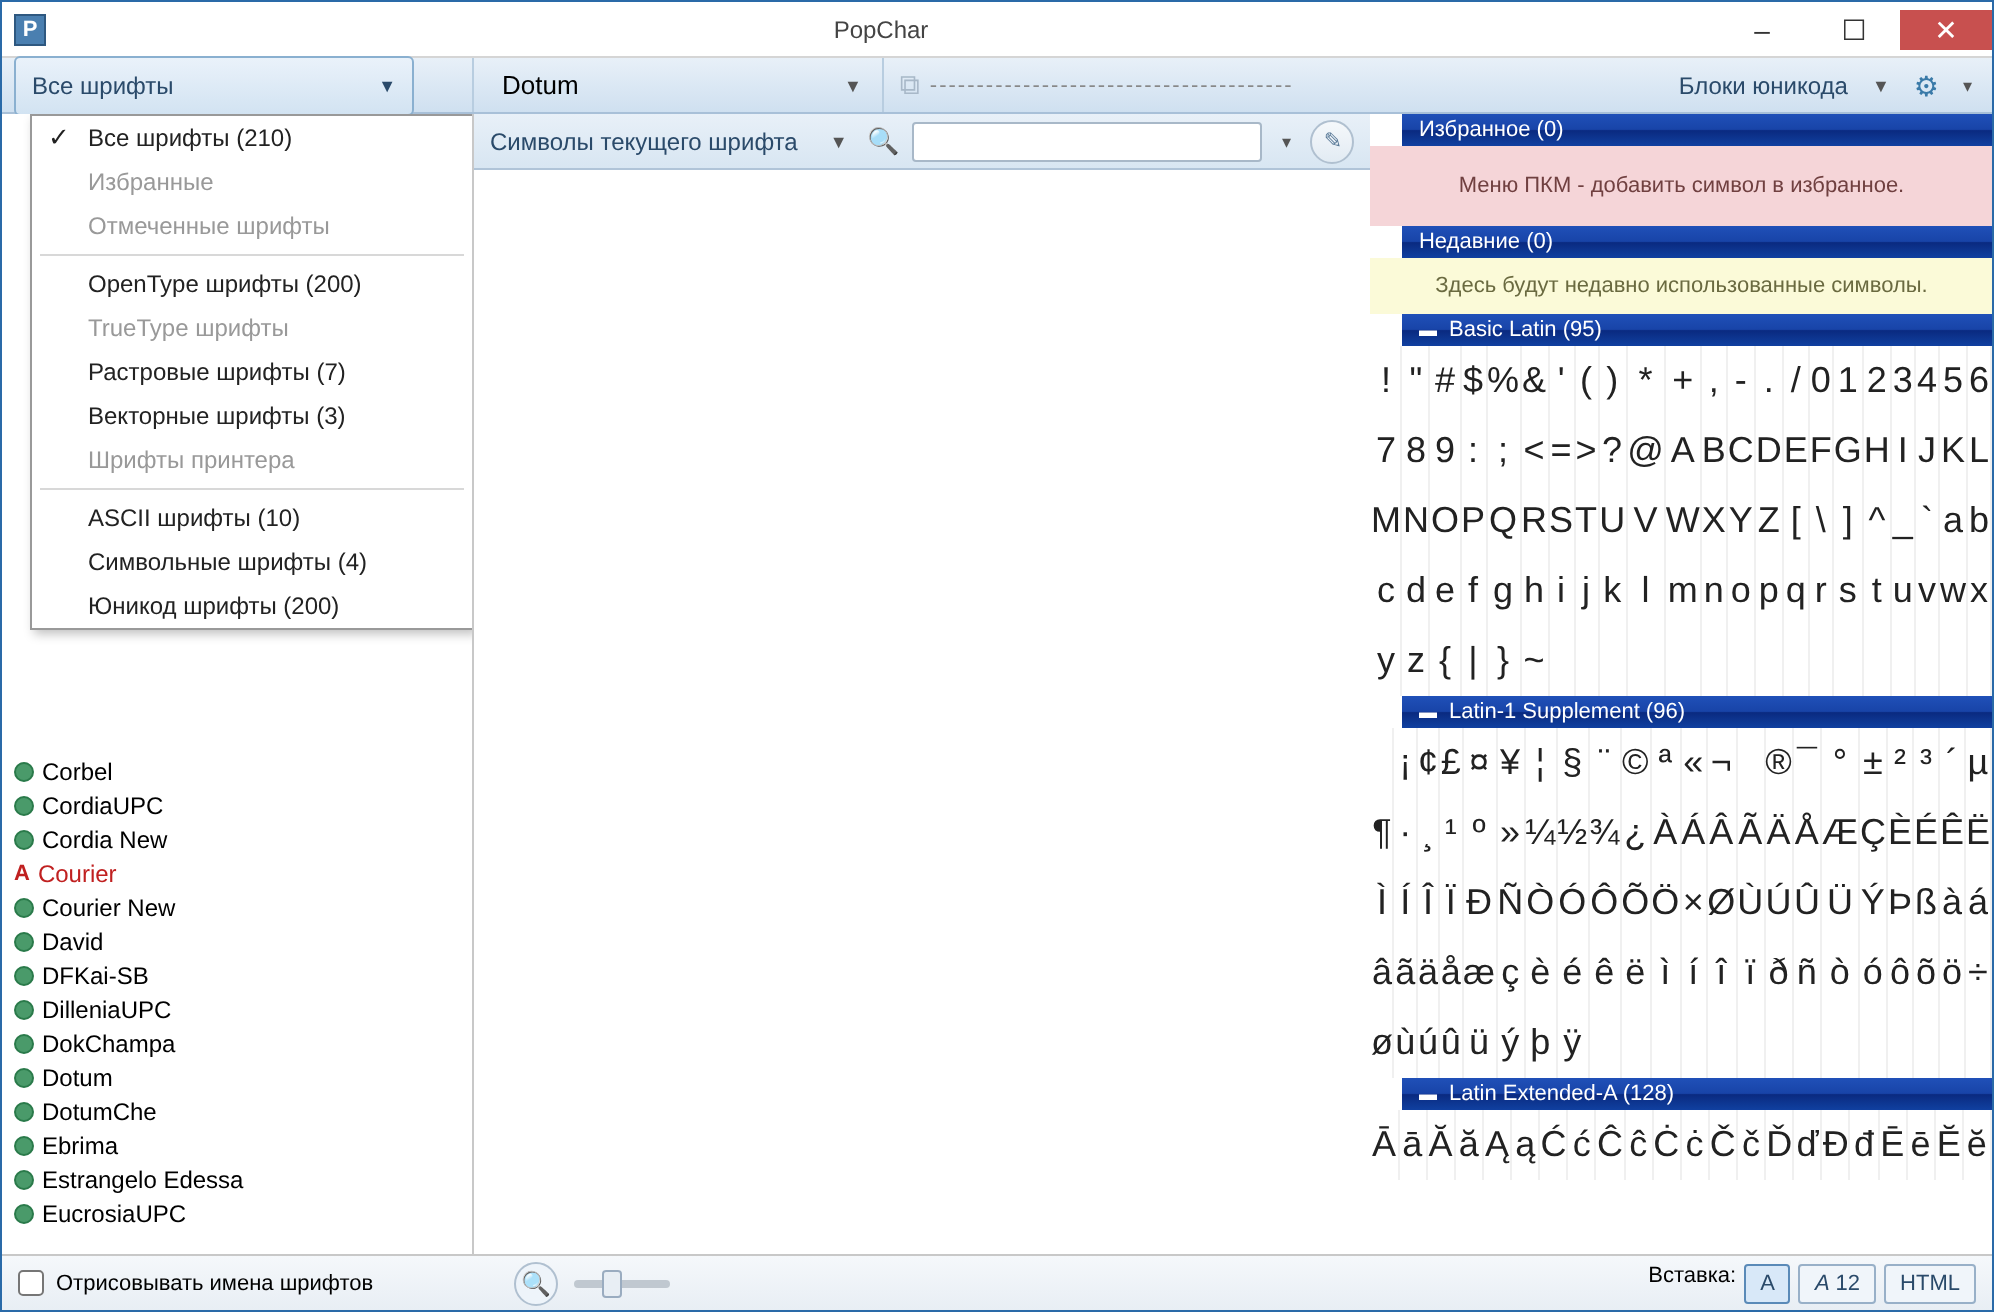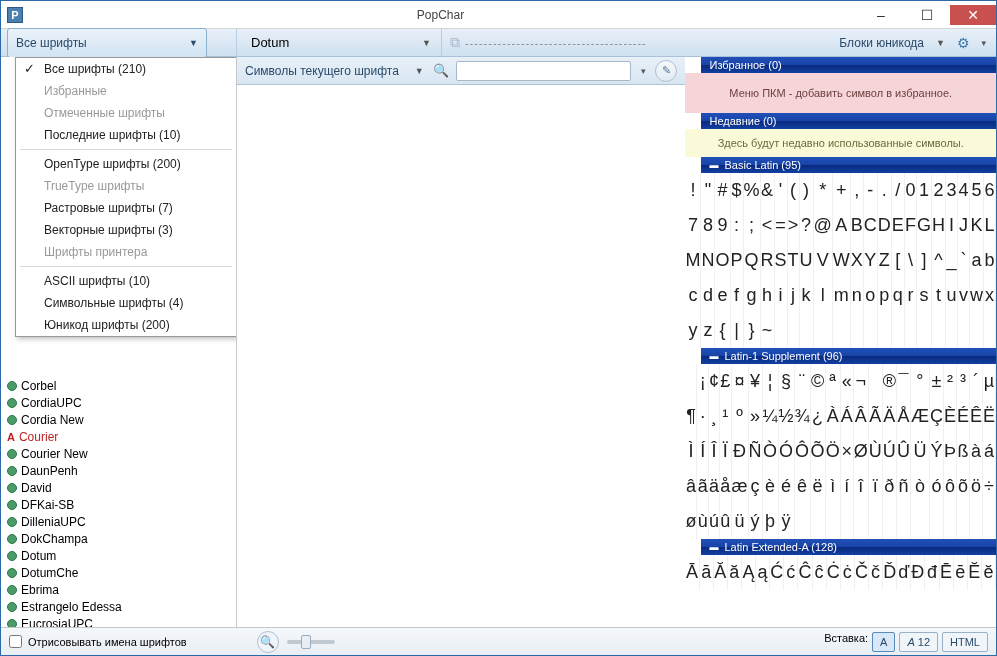--- a/index.html
+++ b/index.html
@@ -123,24 +123,20 @@
         <div class="font-item font-red">
           <span class="font-a">A</span>
           <span>Courier</span>
         </div>
         <div class="font-item">
           <span class="font-dot"></span>
           <span>Courier New</span>
         </div>
         <div class="font-item">
           <span class="font-dot"></span>
-          <span>DaunPenh</span>
-        </div>
-        <div class="font-item">
-          <span class="font-dot"></span>
           <span>David</span>
         </div>
         <div class="font-item">
           <span class="font-dot"></span>
           <span>DFKai-SB</span>
         </div>
         <div class="font-item">
           <span class="font-dot"></span>
           <span>DilleniaUPC</span>
         </div>
@@ -167,21 +163,20 @@
         <div class="font-item">
           <span class="font-dot"></span>
           <span>EucrosiaUPC</span>
         </div>
       </div>
 
     <div class="dropdown-menu" id="dropdown-menu">
         <div class="menu-item"><span class="check">✓</span><span>Все шрифты  (210)</span></div>
         <div class="menu-item disabled"><span>Избранные</span></div>
         <div class="menu-item disabled"><span>Отмеченные шрифты</span></div>
-        <div class="menu-item"><span>Последние шрифты  (10)</span></div>
         <div class="menu-sep"></div>
         <div class="menu-item"><span>OpenType шрифты  (200)</span></div>
         <div class="menu-item disabled"><span>TrueType шрифты</span></div>
         <div class="menu-item"><span>Растровые шрифты  (7)</span></div>
         <div class="menu-item"><span>Векторные шрифты  (3)</span></div>
         <div class="menu-item disabled"><span>Шрифты принтера</span></div>
         <div class="menu-sep"></div>
         <div class="menu-item"><span>ASCII шрифты  (10)</span></div>
         <div class="menu-item"><span>Символьные шрифты  (4)</span></div>
         <div class="menu-item"><span>Юникод шрифты  (200)</span></div>

